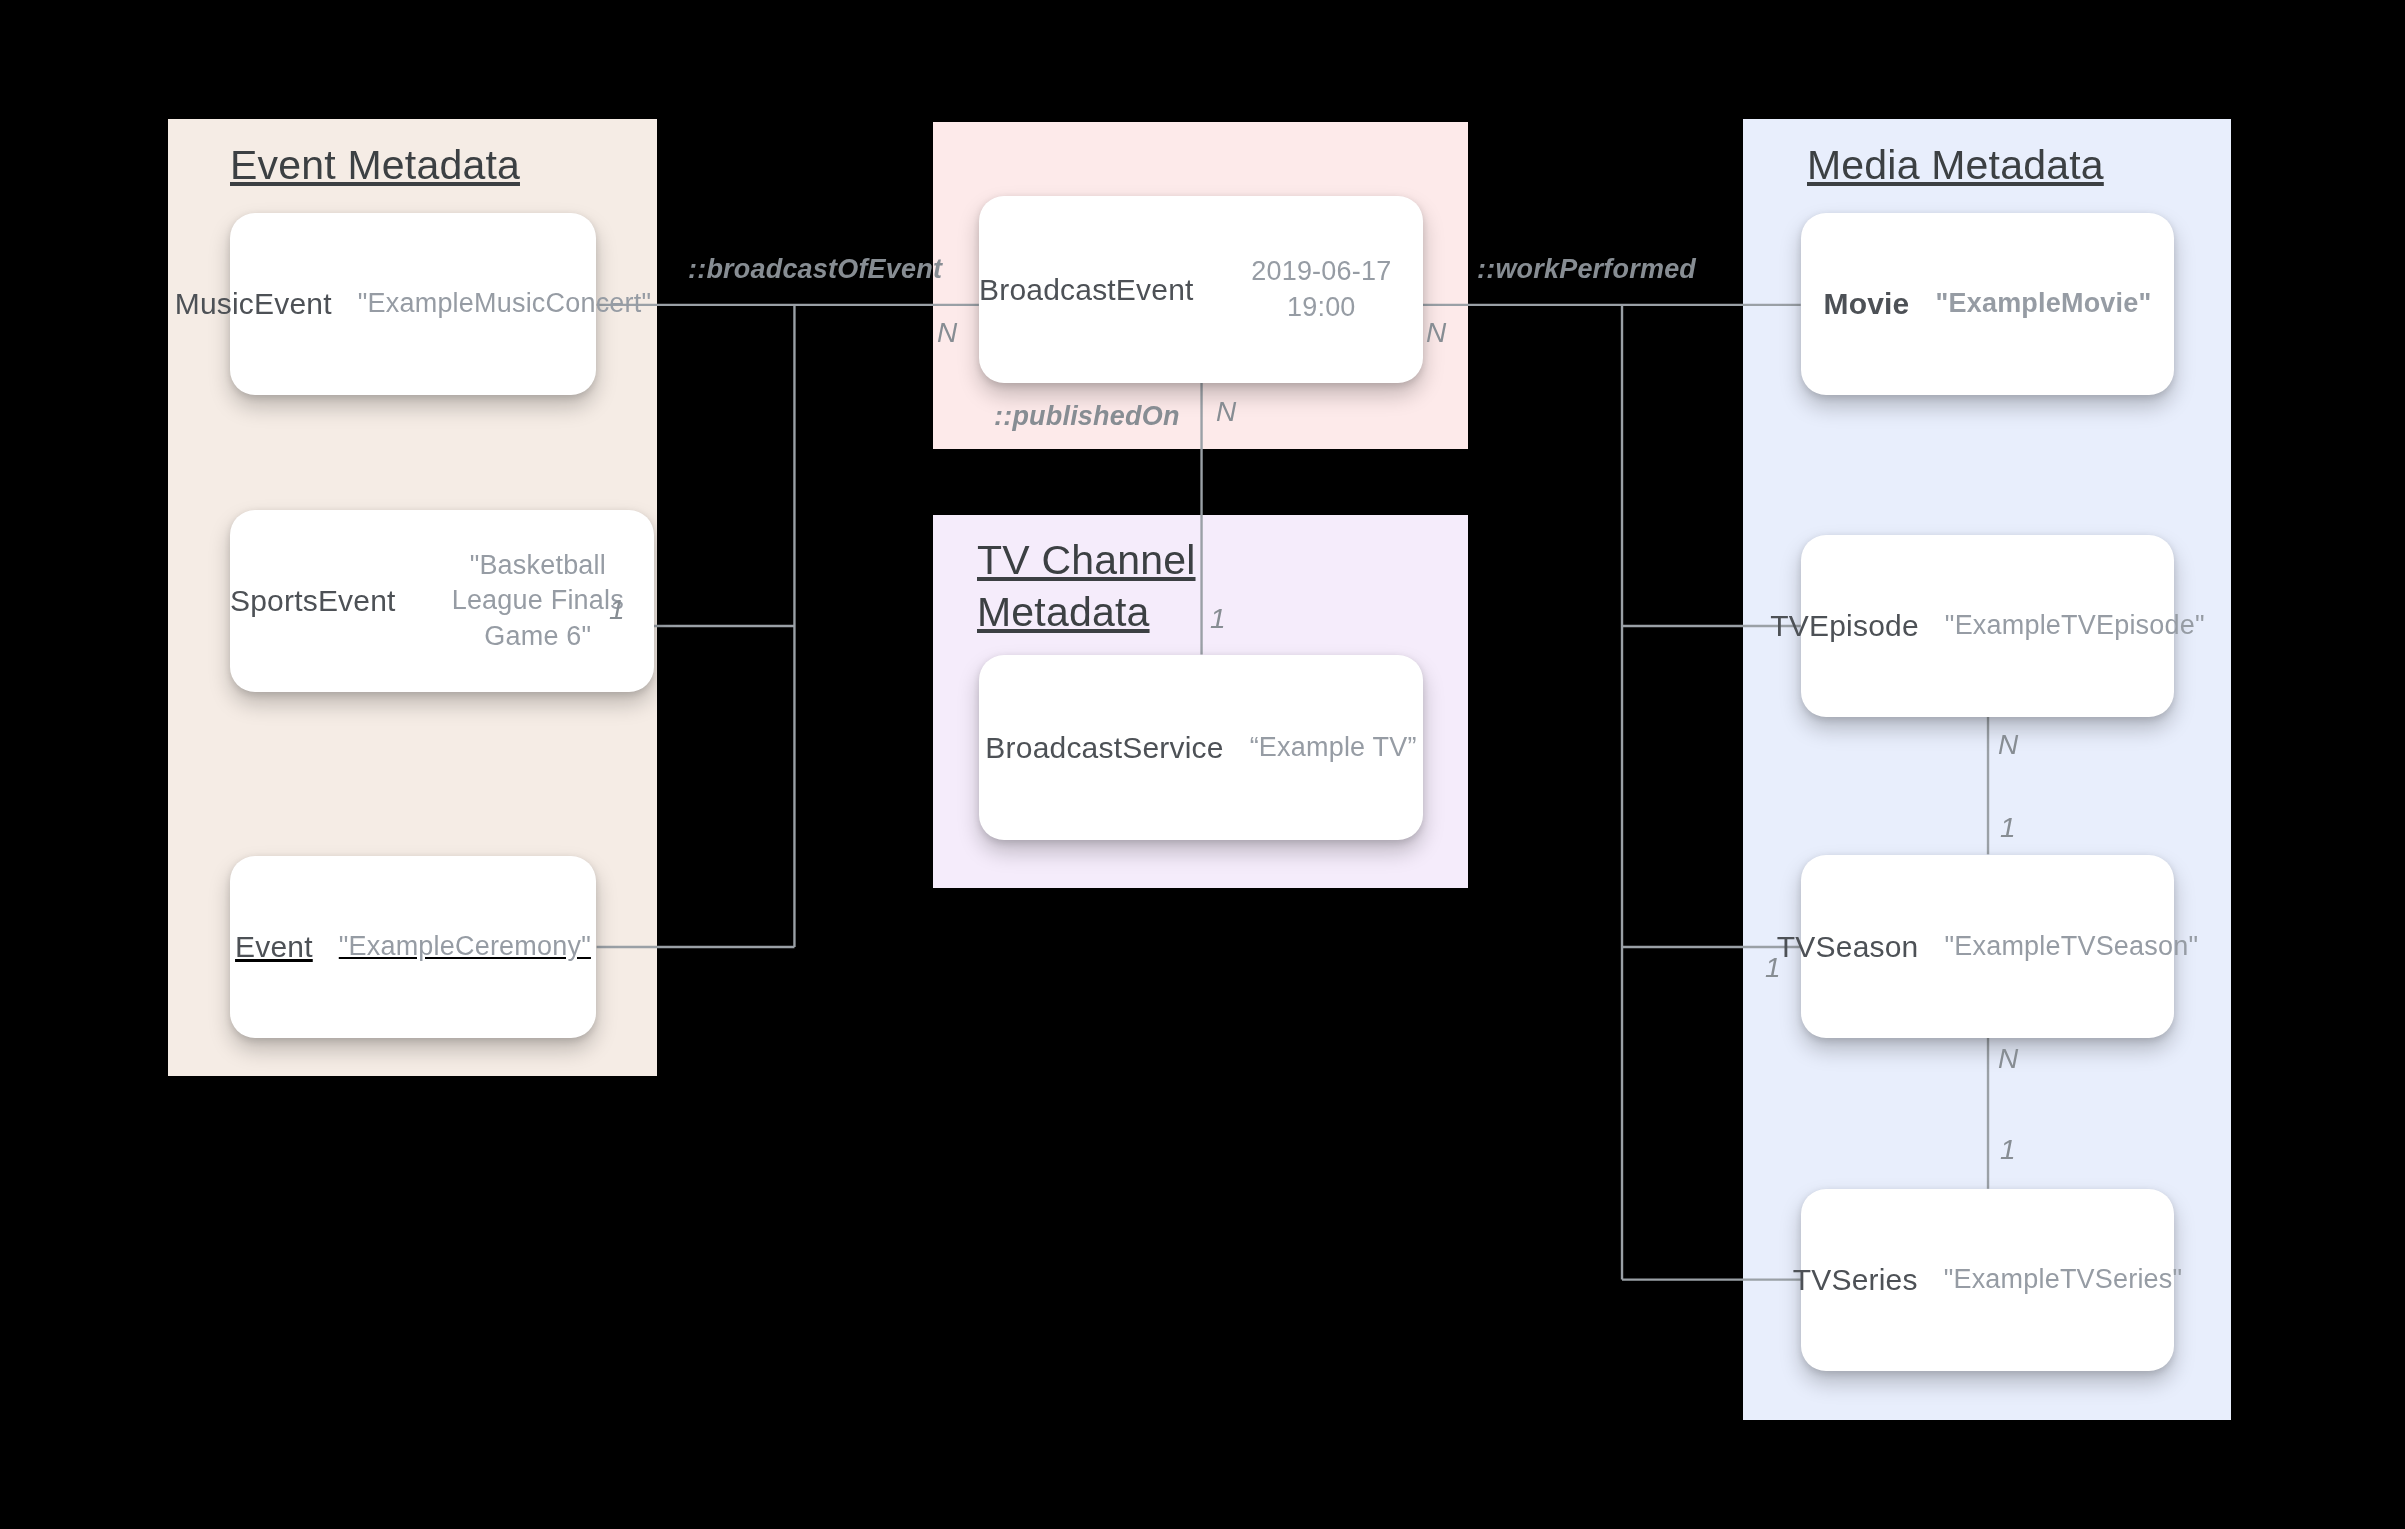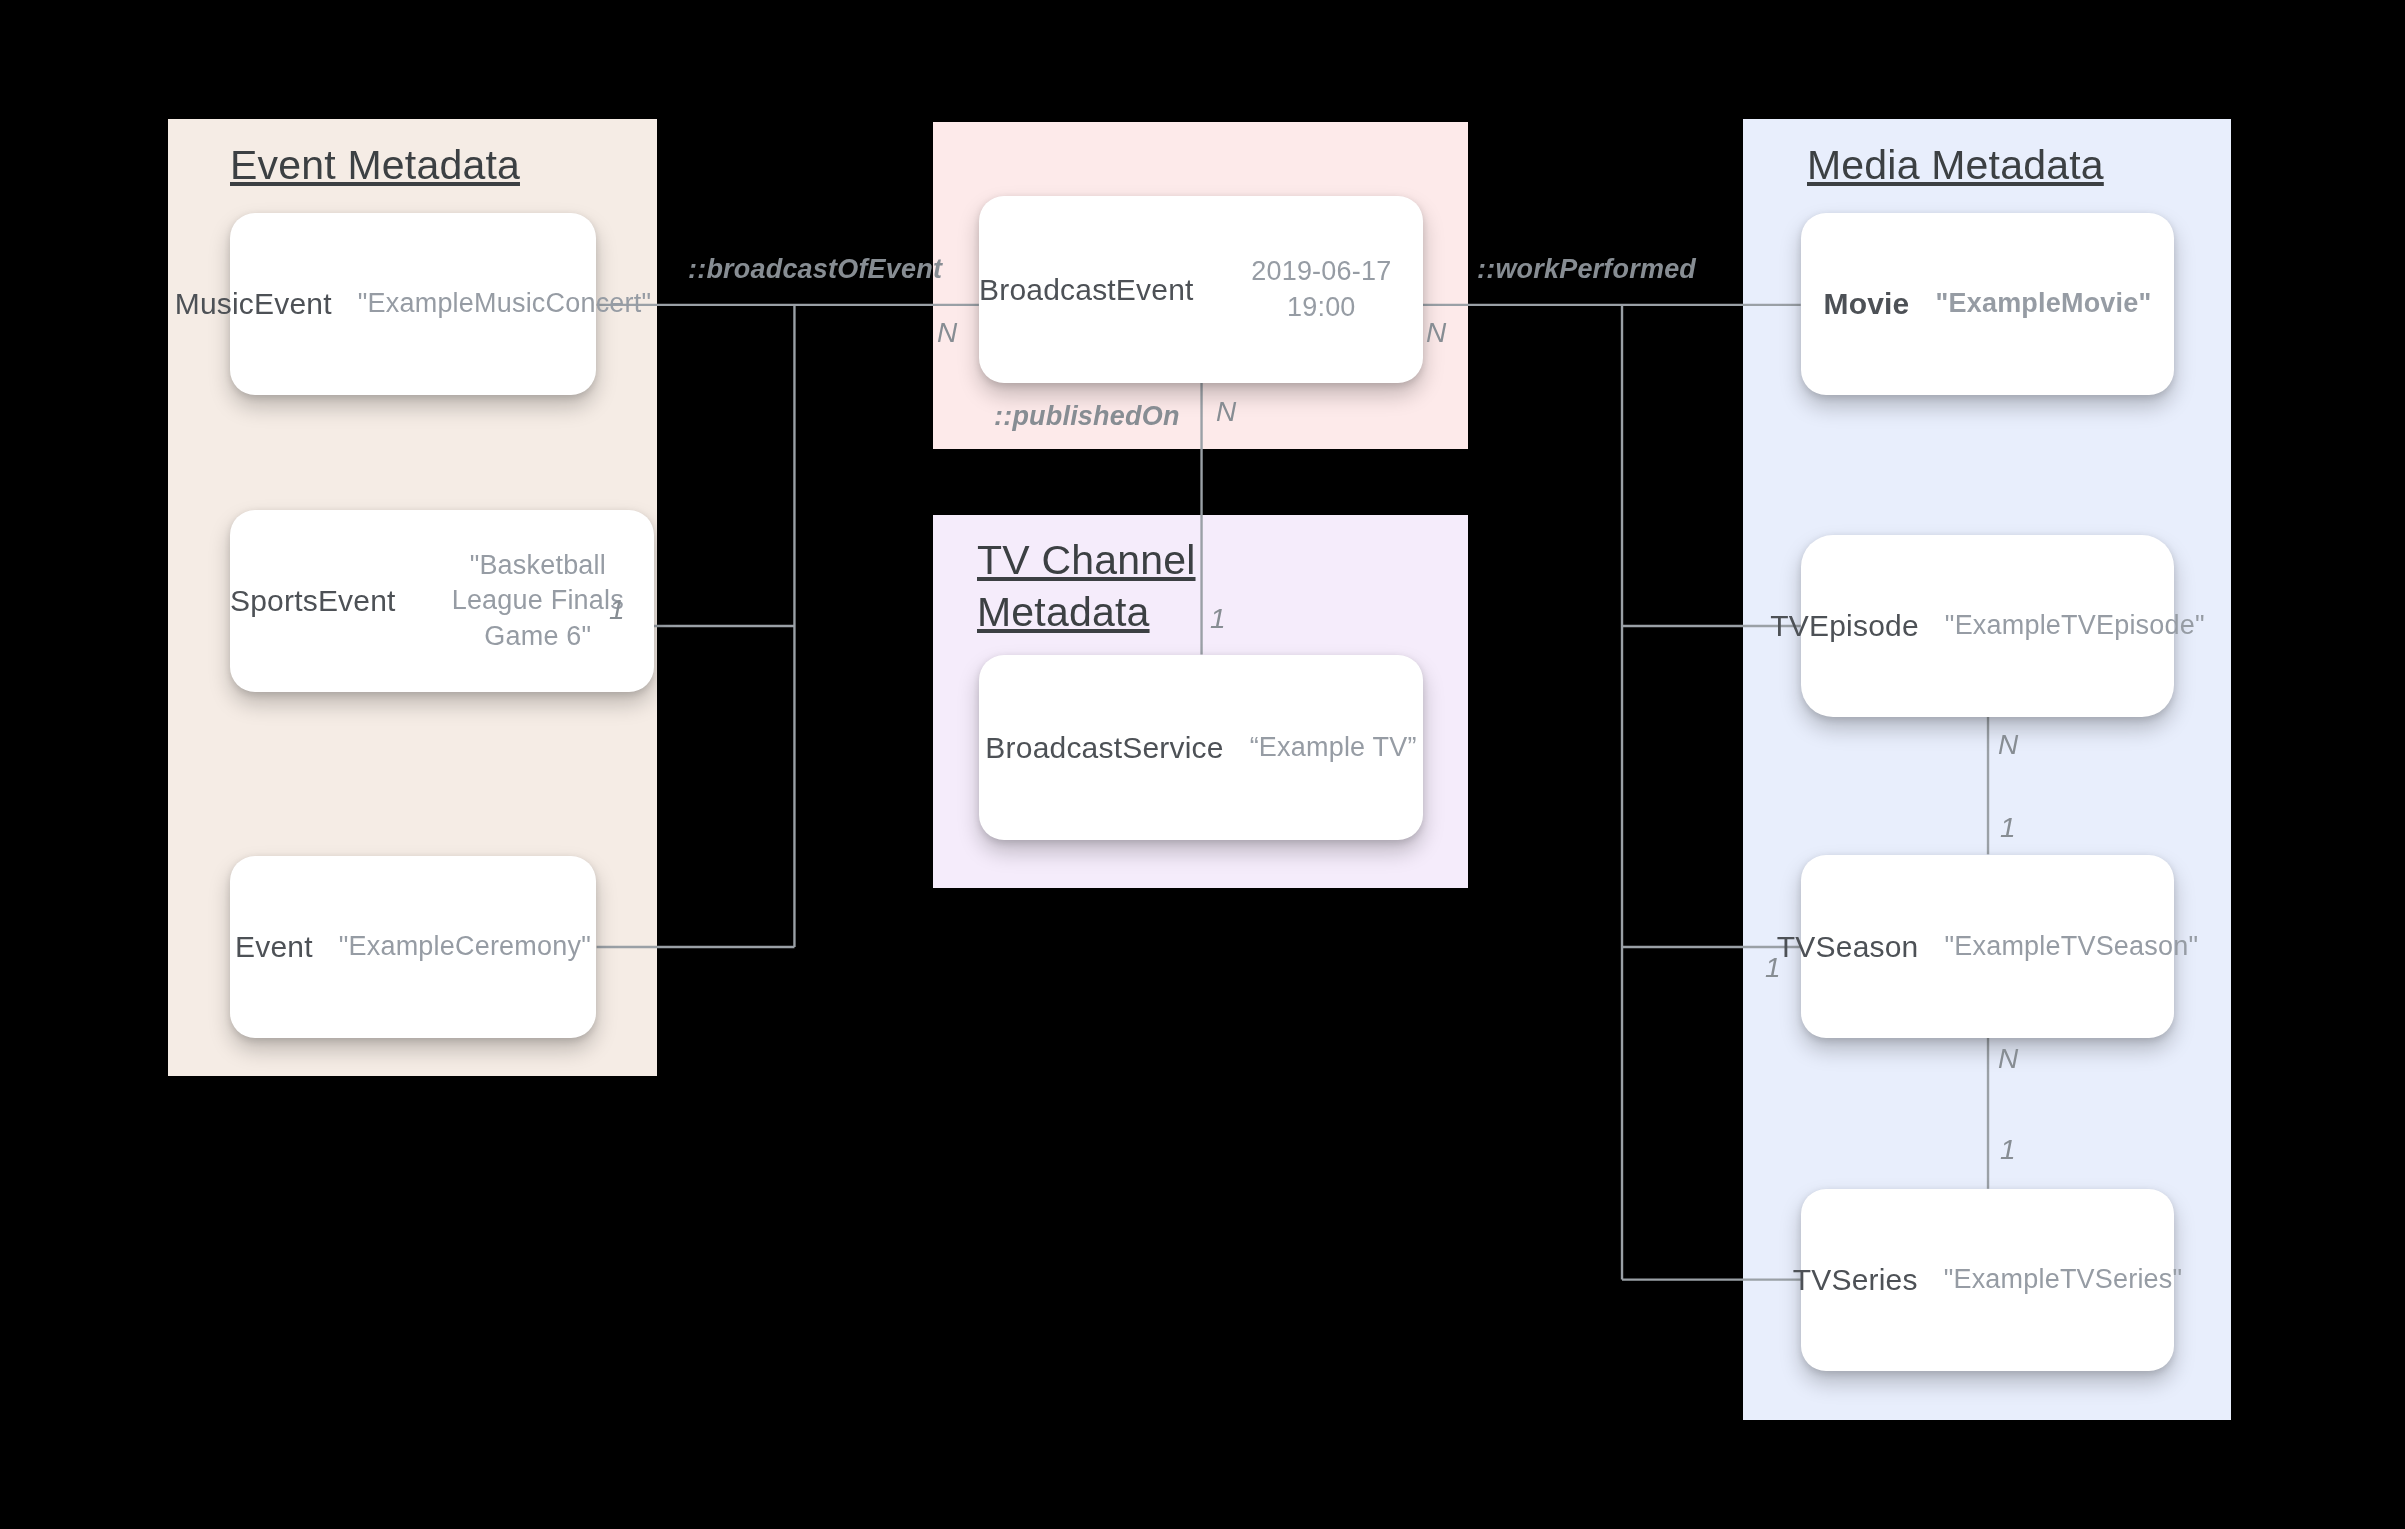--- a/index.html
+++ b/index.html
@@ -22,25 +22,25 @@
   .card{
     position:absolute;background:#fff;border-radius:25px;
     box-shadow:0 11.5px 21px rgba(0,0,0,0.22), 0 2.9px 7.6px rgba(0,0,0,0.12);
     display:flex;flex-direction:row;align-items:center;justify-content:center;
     gap:26px;text-align:center;
   }
   .card-title{font-size:30px;color:#4d5156;letter-spacing:0.2px;}
   .card-sub{font-size:27px;color:#969ca4;letter-spacing:0.2px;max-width:321px;line-height:1.32;}
   .c-music{left:230px;top:213px;width:366px;height:182px;}
   .c-sports{left:230px;top:510px;width:424px;height:182px;}
-  .c-event{left:230px;top:856px;width:366px;height:182px;}
+  .c-event{left:230px;top:856px;width:366px;height:182px;text-decoration:underline;}
   .c-bevent{left:979px;top:196px;width:444px;height:187px;}
   .c-bservice{left:979px;top:655px;width:444px;height:185px;}
   .c-movie{left:1801px;top:213px;width:373px;height:182px;font-weight:bold;}
-  .c-episode{left:1801px;top:535px;width:373px;height:182px;border-radius:32px;}
+  .c-episode{left:1801px;top:535px;width:373px;height:182px;}
   .c-season{left:1801px;top:855px;width:373px;height:183px;text-align:right;}
   .c-series{left:1801px;top:1189px;width:373px;height:182px;}
   svg.wires{position:absolute;left:0;top:0;}
   .rel-label{
     position:absolute;font-size:27px;font-style:italic;font-weight:bold;
     color:#878d93;letter-spacing:0.2px;white-space:nowrap;
   }
   .card-label{
     position:absolute;font-size:28px;font-style:italic;font-weight:500;
     color:#878d93;white-space:nowrap;

